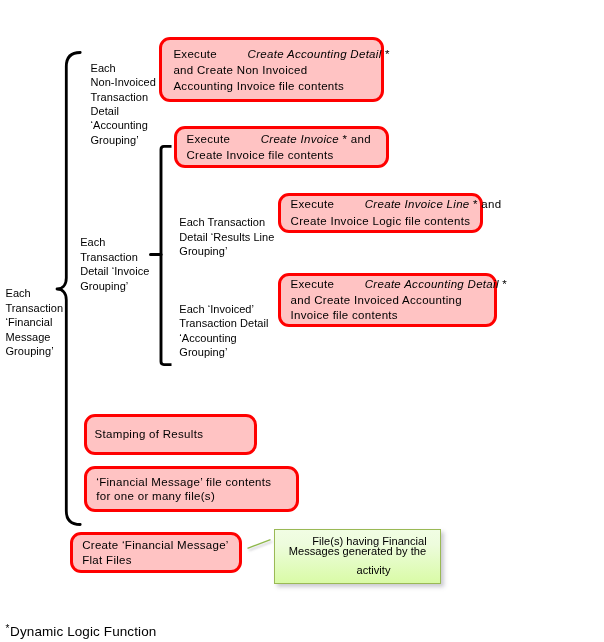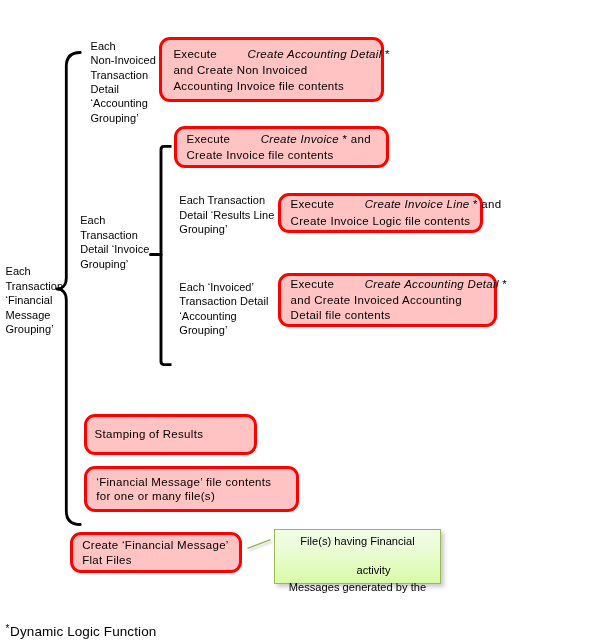--- a/index.html
+++ b/index.html
@@ -1,21 +1,21 @@
 <!DOCTYPE html>
 <html><head>
 <meta charset="utf-8">
 <style>
   html,body{margin:0;padding:0;background:#fff;}
   body{width:604px;height:642px;position:relative;overflow:hidden;
        font-family:"Liberation Sans",sans-serif;color:#000;
        -webkit-font-smoothing:antialiased;}
   .stage{position:absolute;left:0;top:0;width:604px;height:642px;}
 
-  .lbl{position:absolute;font-size:11px;letter-spacing:.05px;color:#000;white-space:nowrap;}
+  .lbl{position:absolute;font-size:11px;letter-spacing:.05px;color:#000;white-space:nowrap;margin-top:22px;}
 
   .rbox{position:absolute;border:3.2px solid #FF0000;border-radius:11px;background:#FFC3C3;
         box-sizing:border-box;}
   .btxt{position:absolute;font-size:11.5px;letter-spacing:.3px;color:#000;white-space:nowrap;}
 
   .gbox{position:absolute;border:1.5px solid #9AB955;box-sizing:border-box;
         background:linear-gradient(to bottom,#F1FDE4 0%,#EDFCDC 28%,#D9FBA6 100%);
         box-shadow:3px 3px 4px rgba(130,130,145,.42);}
   .gtxt{position:absolute;font-size:11.1px;letter-spacing:.02px;color:#000;white-space:nowrap;text-align:center;}
 
@@ -88,33 +88,33 @@
   <div class="btxt" style="left:186.5px;top:132.8px"><span>Execute </span><i>Create Invoice</i><span> * and</span></div>
   <div class="btxt" style="left:186.5px;top:148.7px">Create Invoice file contents</div>
 
   <div class="rbox" style="left:278px;top:193px;width:205px;height:39.5px;"></div>
   <div class="btxt" style="left:290.6px;top:198.3px"><span>Execute </span><i>Create Invoice Line</i><span> * and</span></div>
   <div class="btxt" style="left:290.6px;top:214.8px">Create Invoice Logic file contents</div>
 
   <div class="rbox" style="left:278px;top:273px;width:219px;height:53.5px;"></div>
   <div class="btxt" style="left:290.6px;top:278.3px"><span>Execute </span><i>Create Accounting Detail</i><span> *</span></div>
   <div class="btxt" style="left:290.6px;top:294.3px">and Create Invoiced Accounting</div>
-  <div class="btxt" style="left:290.6px;top:309.4px">Detail file contents</div>
+  <div class="btxt" style="left:290.6px;top:309.4px">Invoice file contents</div>
 
   <div class="rbox" style="left:84px;top:414px;width:173px;height:40.5px;"></div>
   <div class="btxt" style="left:94.6px;top:428.2px">Stamping of Results</div>
 
   <div class="rbox" style="left:84px;top:466px;width:215px;height:45.5px;"></div>
   <div class="btxt" style="left:96.3px;top:475.7px">‘Financial Message’ file contents</div>
   <div class="btxt" style="left:96.3px;top:490.0px">for one or many file(s)</div>
 
   <div class="rbox" style="left:70px;top:532px;width:172px;height:40.5px;"></div>
   <div class="btxt" style="left:82.2px;top:538.8px">Create ‘Financial Message’</div>
   <div class="btxt" style="left:82.2px;top:554.1px">Flat Files</div>
 
   <div class="gbox" style="left:274px;top:529px;width:167px;height:55px;"></div>
-  <div class="gtxt" style="left:274px;top:534.8px;width:167px">File(s) having Financial</div>
-  <div class="gtxt" style="left:274px;top:581px;width:167px">Messages generated by the</div>
+  <div class="gtxt" style="left:286px;top:534.8px;width:167px">File(s) having Financial</div>
+  <div class="gtxt" style="left:274px;top:545px;width:167px">Messages generated by the</div>
   <div class="gtxt" style="left:274px;top:563.8px;width:199px">activity</div>
 
   <div class="note" style="left:5.4px;top:623px;"><span style="font-size:10px;vertical-align:3.5px;letter-spacing:.8px;">*</span><span>Dynamic Logic Function</span></div>
 
 </div>
 
 </body></html>

